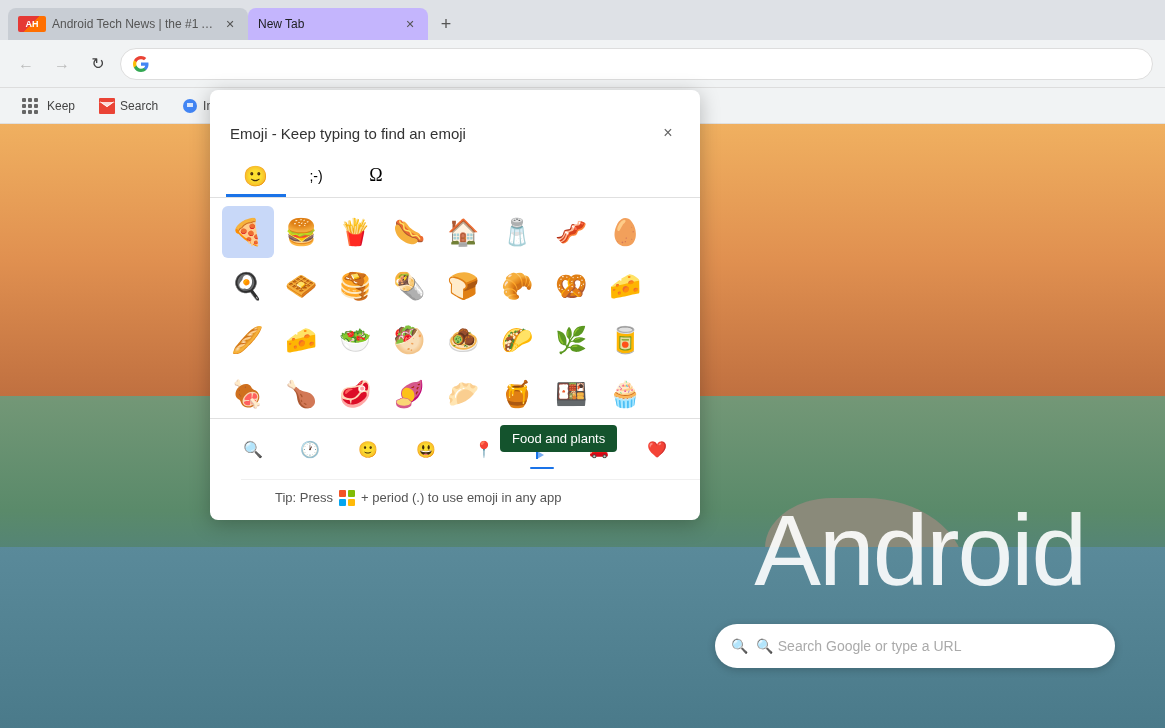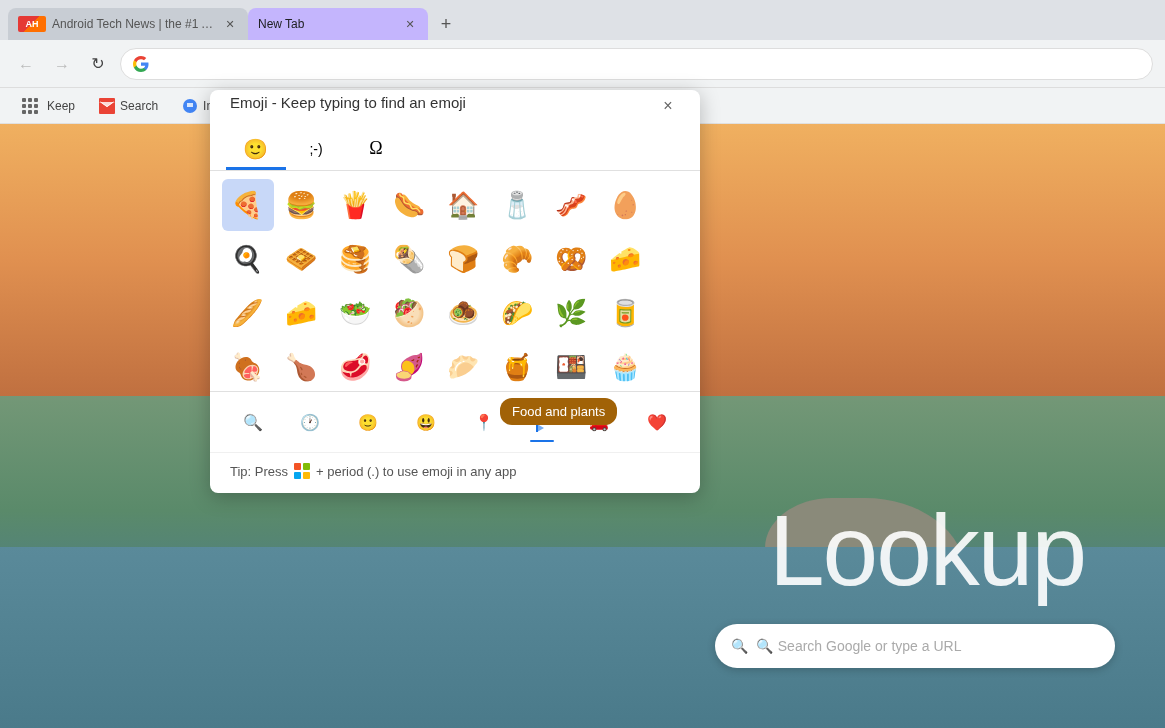--- a/index.html
+++ b/index.html
@@ -210,21 +210,22 @@
       width: 490px;
       background: white;
       border-radius: 8px;
       box-shadow: 0 4px 20px rgba(0,0,0,0.25);
       z-index: 100;
       overflow: visible;
     }
     .picker-header {
       display: flex;
       justify-content: space-between;
-      padding: 4px 20px 12px;
+      align-items: center;
+      padding: 31px 20px 12px;
     }
     .picker-title {
       font-size: 15px;
       color: #333;
     }
     .picker-close {
       width: 24px; height: 24px;
       display: flex; align-items: center; justify-content: center;
       font-size: 16px;
       color: #666;
@@ -300,36 +301,37 @@
       bottom: 2px;
       left: 50%;
       transform: translateX(-50%);
       width: 20px; height: 2px;
       background: #1a73e8;
       border-radius: 1px;
     }
 
     
     .tip-area {
-      padding: 10px 20px 14px;
+      padding: 10px 34px 14px;
       font-size: 13px;
       color: #555;
       display: flex;
-      align-items: center;
+      align-items: flex-start;
       gap: 6px;
       border-top: 1px solid #f0f0f0;
+      margin-left: 31px;
     }
 
     
     .tooltip {
       position: absolute;
-      background: #a16207;
+      background: #14532d;
       color: white;
       padding: 6px 12px;
-      border-radius: 12px;
+      border-radius: 4px;
       font-size: 13px;
       white-space: nowrap;
       z-index: 200;
       pointer-events: none;
     }
 
     
     .picker-scroll-area {
       height: 220px;
       overflow-y: auto;
@@ -428,21 +430,21 @@
 
       <div style="position:absolute;bottom:80px;right:200px;width:200px;height:150px;background:#8a8a7a;border-radius:40% 60% 50% 70%;"></div>
       <div style="position:absolute;bottom:60px;right:300px;width:150px;height:120px;background:#9a9a8a;border-radius:50% 40% 60% 30%;"></div>
       <div style="position:absolute;bottom:40px;right:150px;width:120px;height:100px;background:#7a7a6a;border-radius:30% 70% 40% 60%;"></div>
     </div>
 
     <div style="position:absolute;top:0;left:0;right:0;height:45%;background:linear-gradient(180deg,#f0b060 0%,#e09050 50%,#c07040 100%);"></div>
 
     <div style="position:absolute;bottom:0;left:0;right:0;height:30%;background:linear-gradient(180deg,#5a8a9a 0%,#4a7a8a 100%);"></div>
 
-    <div class="google-text">Lookup</div>
+    <div class="google-text">Android</div>
     <div class="search-bar-page">
       <span>🔍</span>
       <span style="color:#aaa;">🔍 Search Google or type a URL</span>
     </div>
   </div>
 
   <div class="emoji-picker">
 
     <div class="picker-header">
       <span class="picker-title">Emoji - Keep typing to find an emoji</span>

